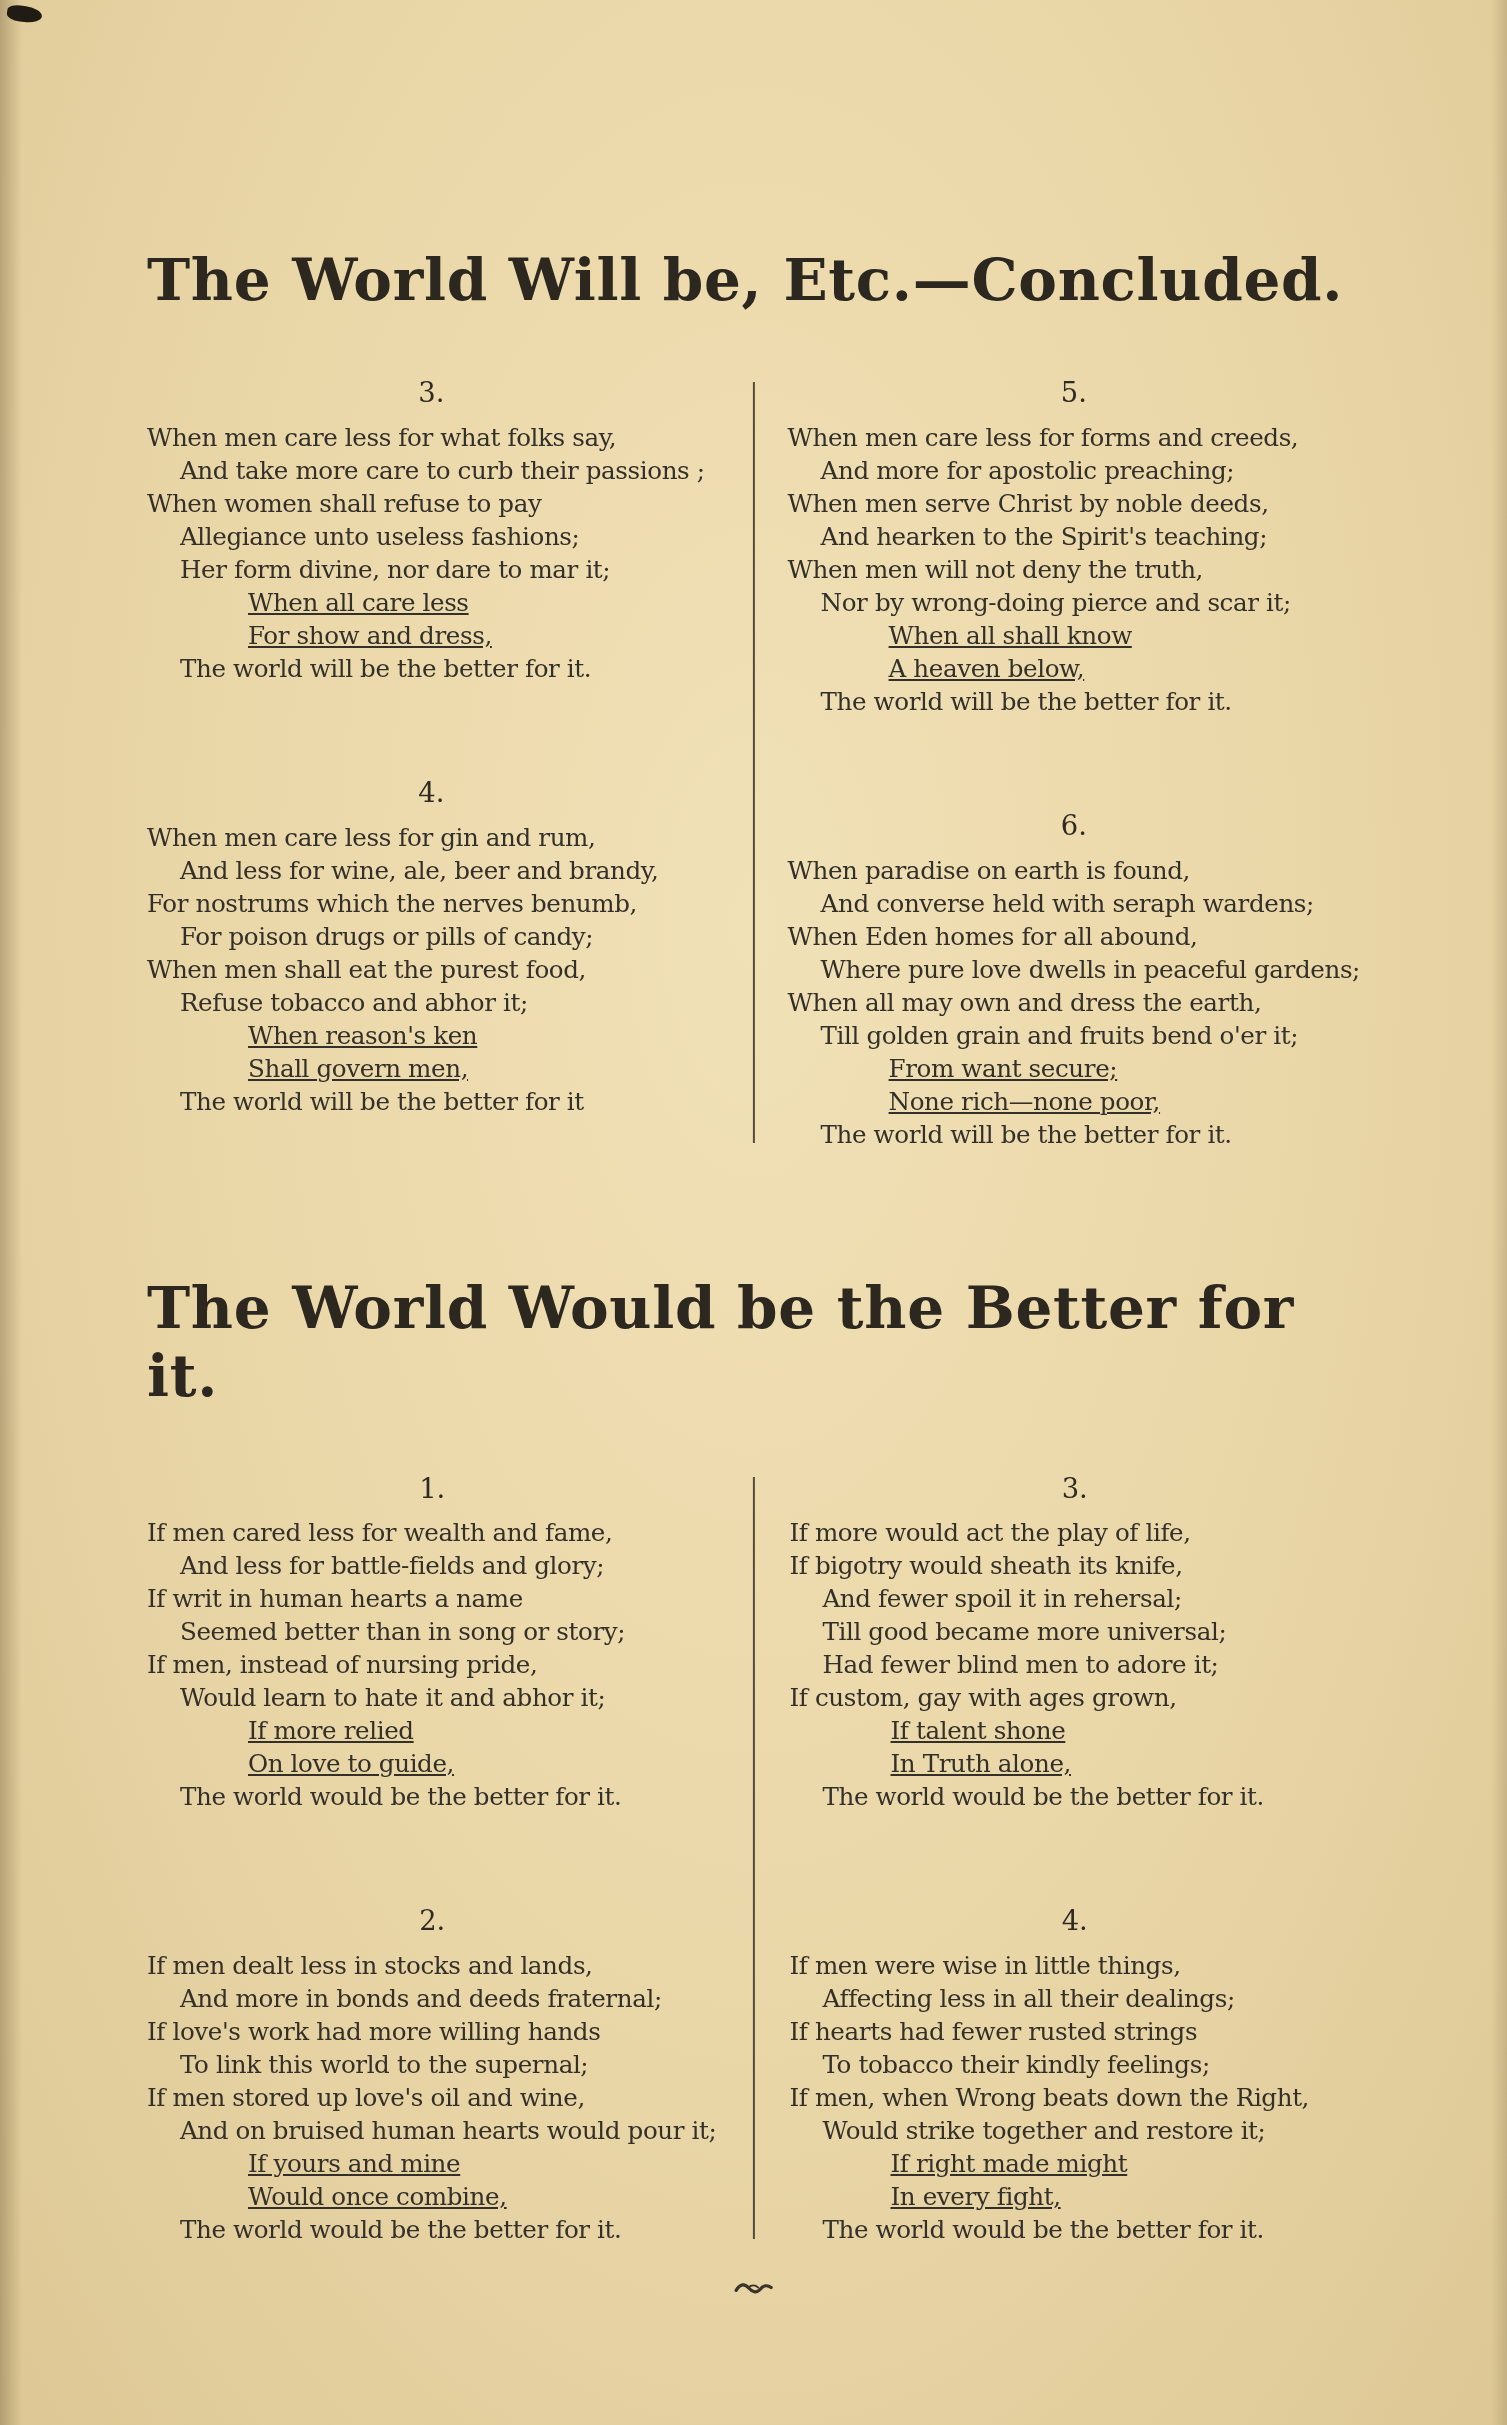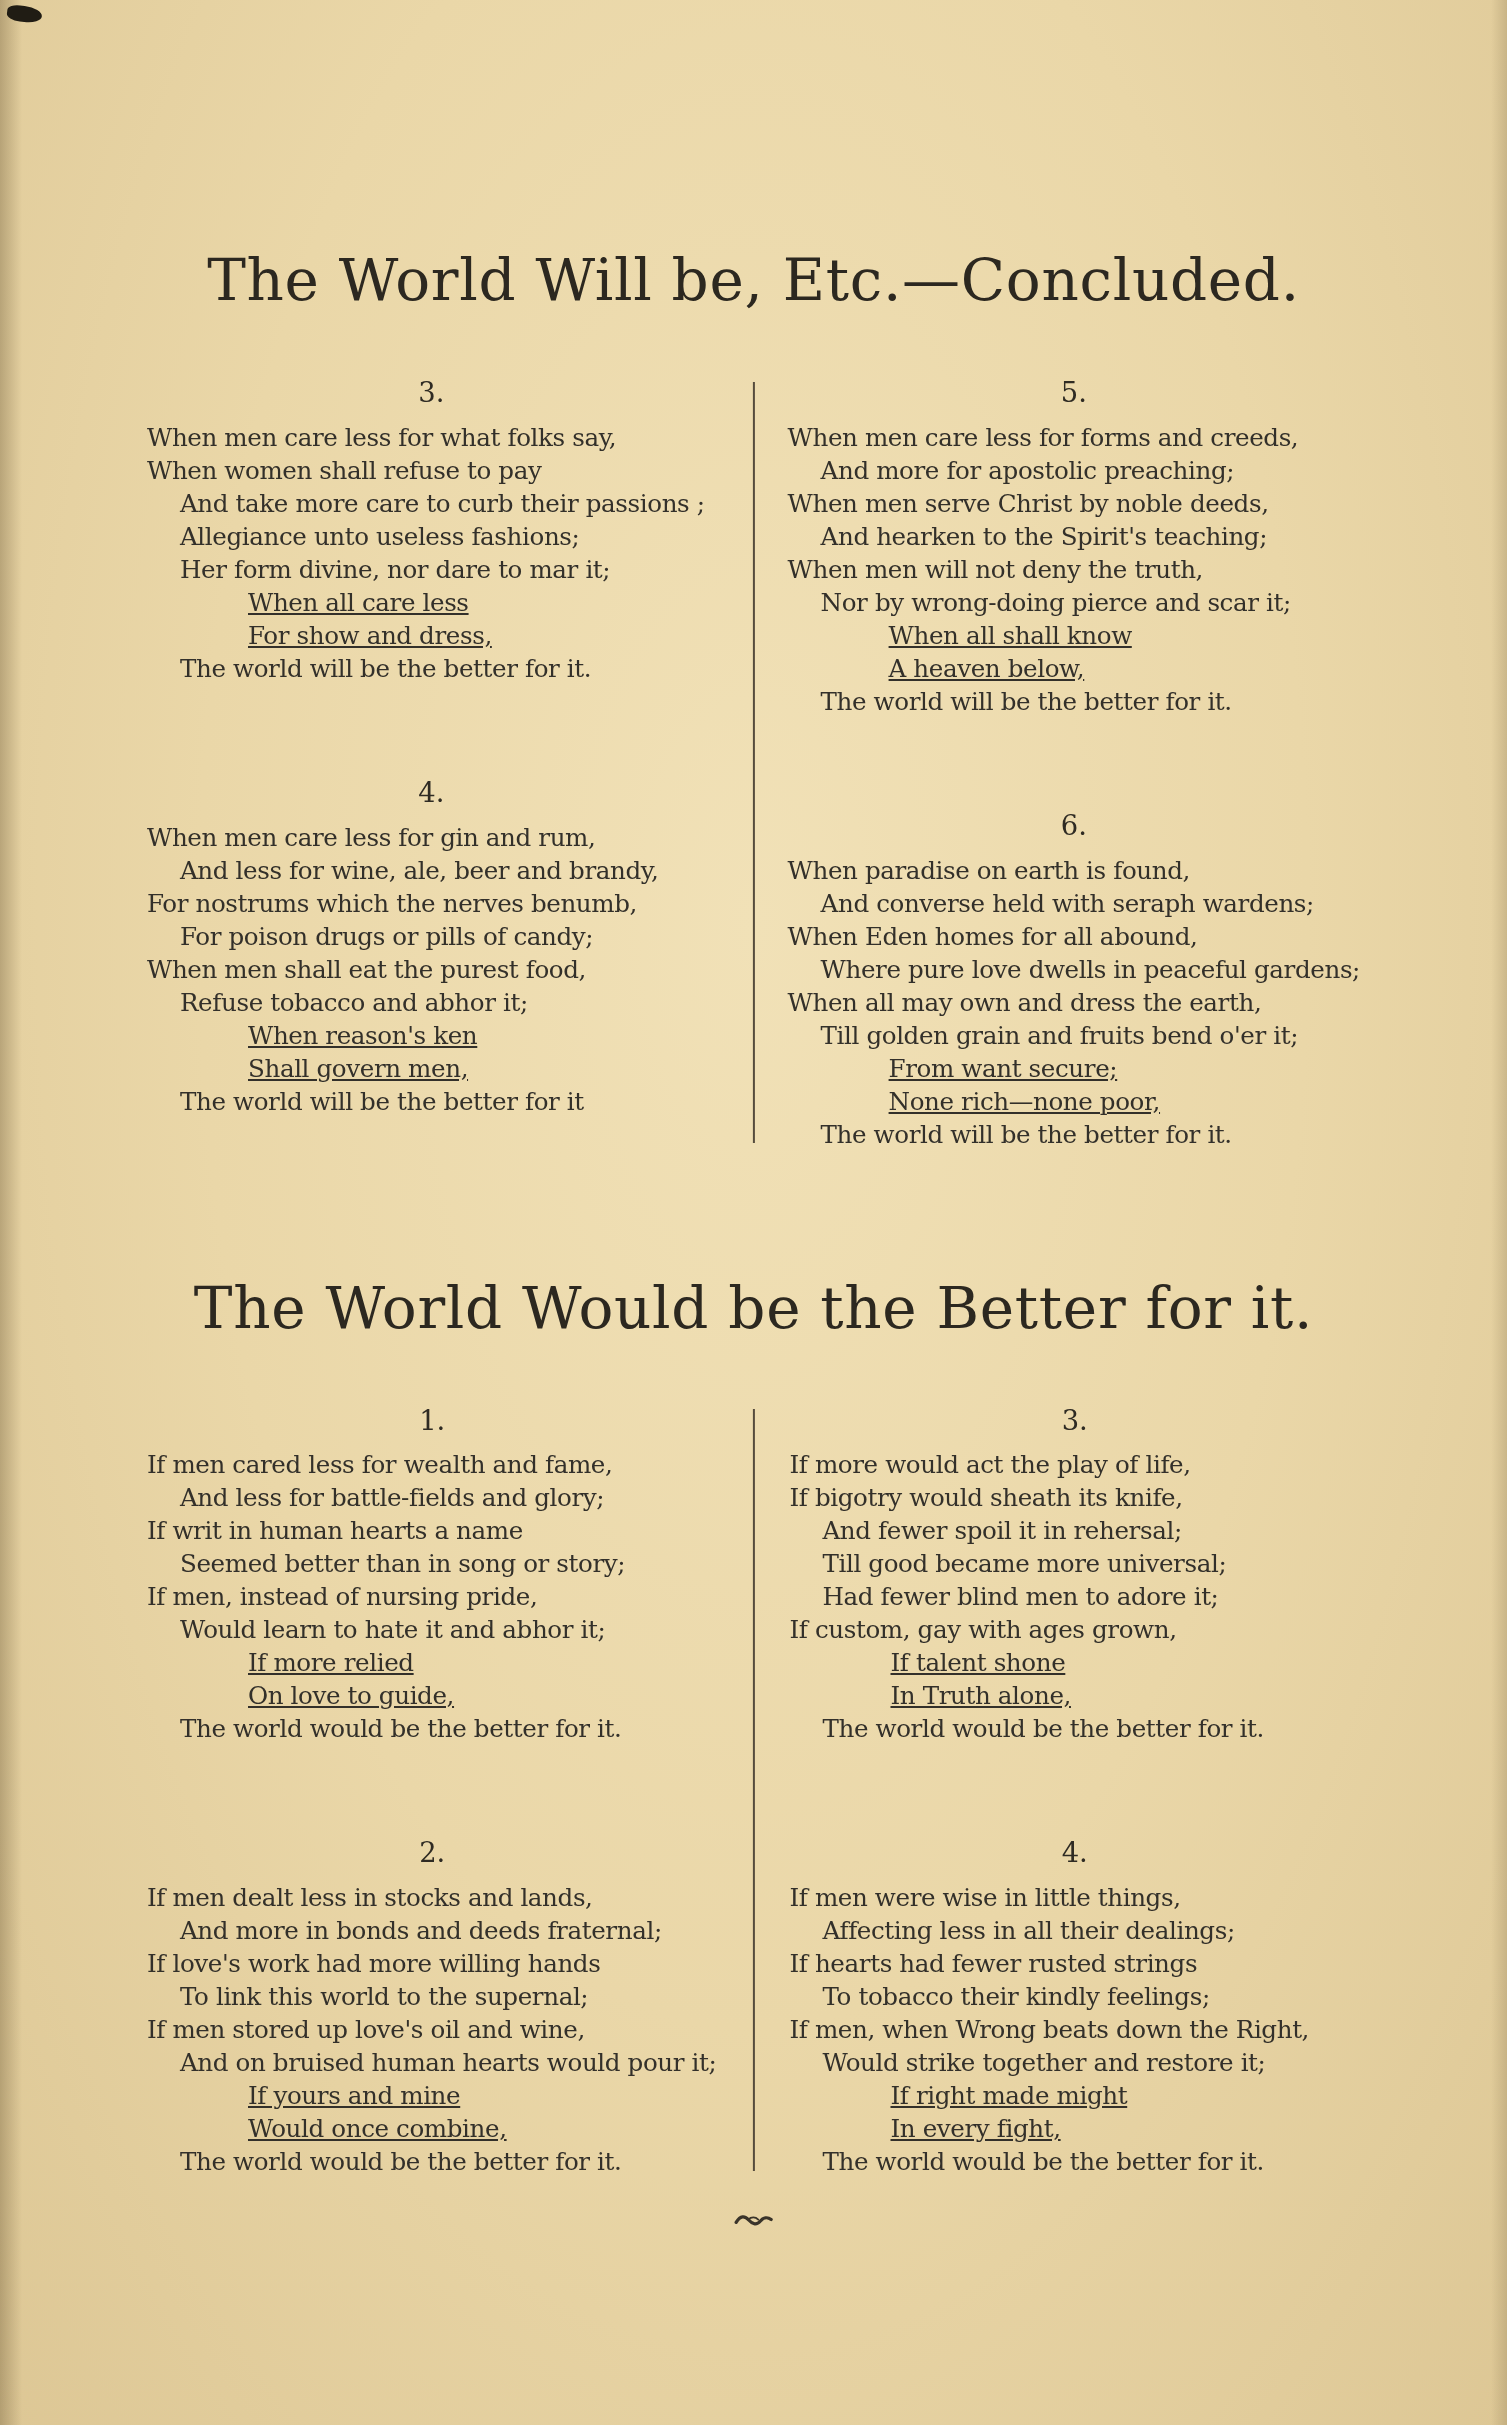--- a/index.html
+++ b/index.html
@@ -28,23 +28,22 @@
     background: #201c14; border-radius: 40% 60% 55% 45%;
     transform: rotate(7deg);
   }
   .sheet {
     width: 1213px;
     margin: 0 auto;
     padding-top: 246px;
   }
   .poem-title {
     margin: 0 0 65px 0;
-    text-align: center;
     font-size: 58px;
-    font-weight: 400;
+    font-weight: 700;
     letter-spacing: 0.7px;
     color: #2c2820;
     font-family: "DejaVu Serif", serif;
   }
   .cols {
     position: relative;
     display: grid;
     grid-template-columns: 1fr 1fr;
   }
   .cols::before {
@@ -90,22 +89,22 @@
 <main class="sheet">
 
   <section class="poem">
     <h1 class="poem-title">The World Will be, Etc.—Concluded.</h1>
     <div class="cols">
       <div class="col col-left">
           <div class="verse">
             <div class="verse-number">3.</div>
             <div class="verse-lines">
               <div class="line i0">When men care less for what folks say,</div>
+              <div class="line i1">And take more care to curb their passions ;</div>
               <div class="line i0">When women shall refuse to pay</div>
-              <div class="line i1">And take more care to curb their passions ;</div>
               <div class="line i1">Allegiance unto useless fashions;</div>
               <div class="line i1">Her form divine, nor dare to mar it;</div>
               <div class="line i2">When all care less</div>
               <div class="line i2">For show and dress,</div>
               <div class="line i1">The world will be the better for it.</div>
             </div>
           </div>
           <div class="verse verse-gap">
             <div class="verse-number">4.</div>
             <div class="verse-lines">

